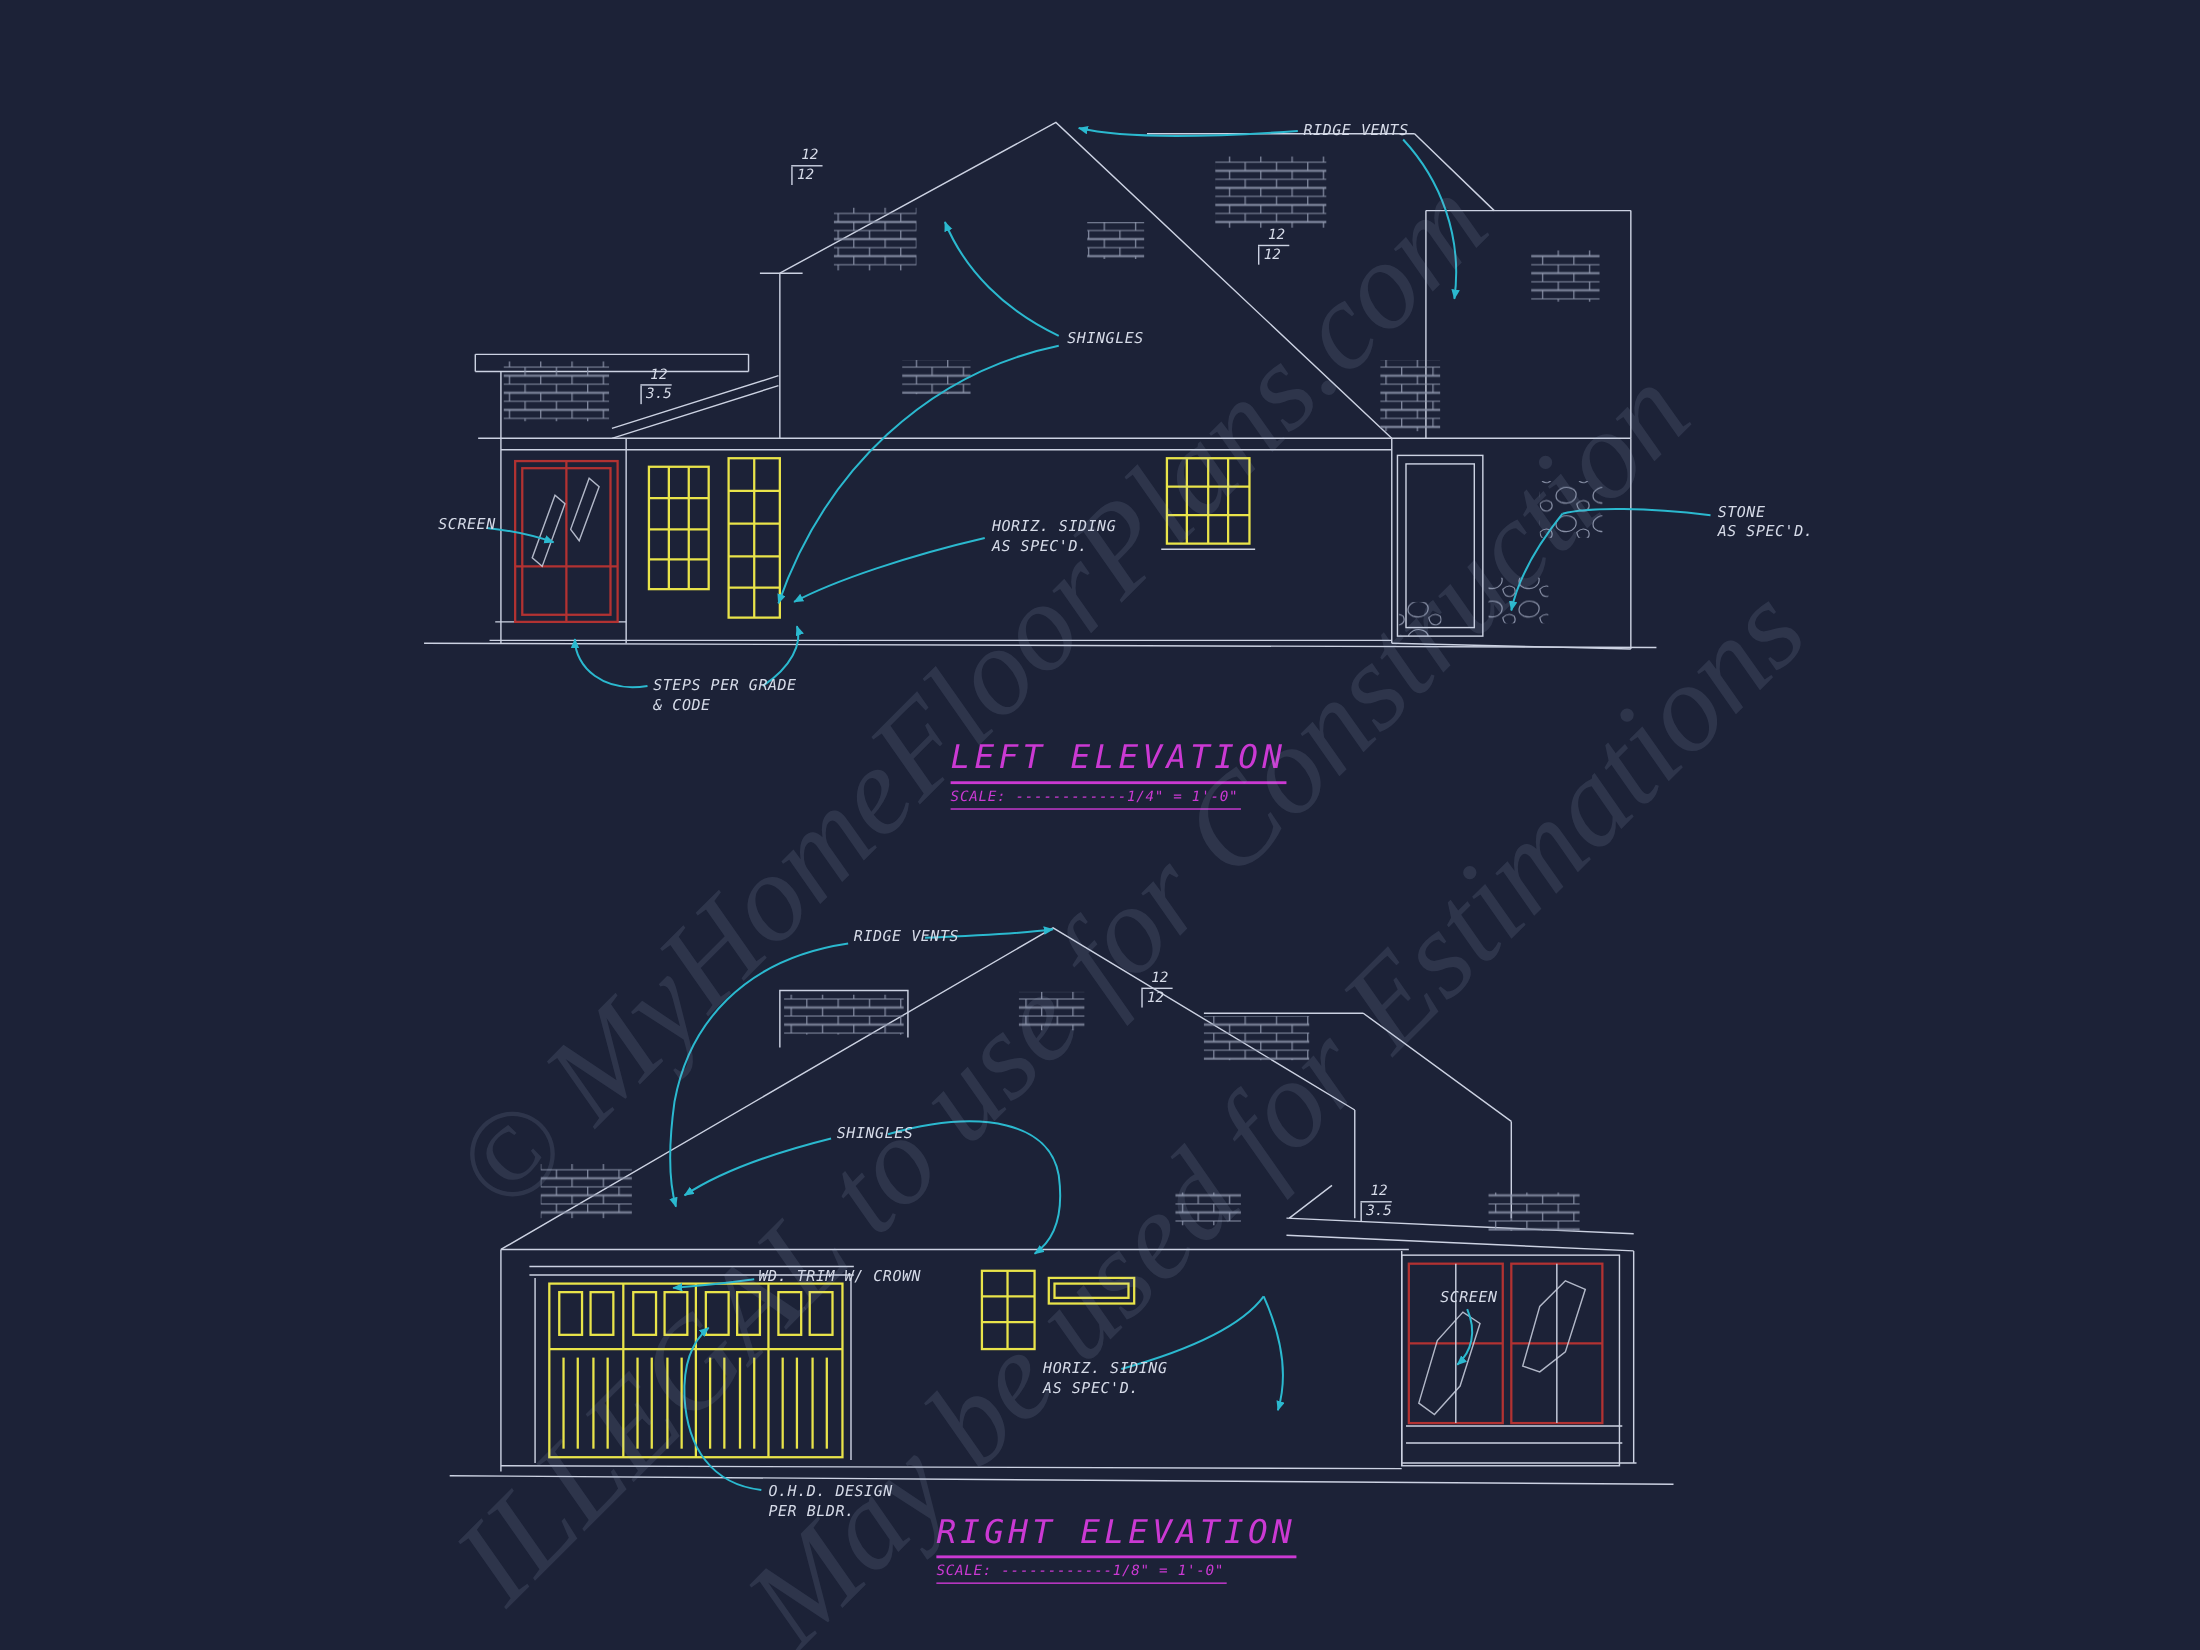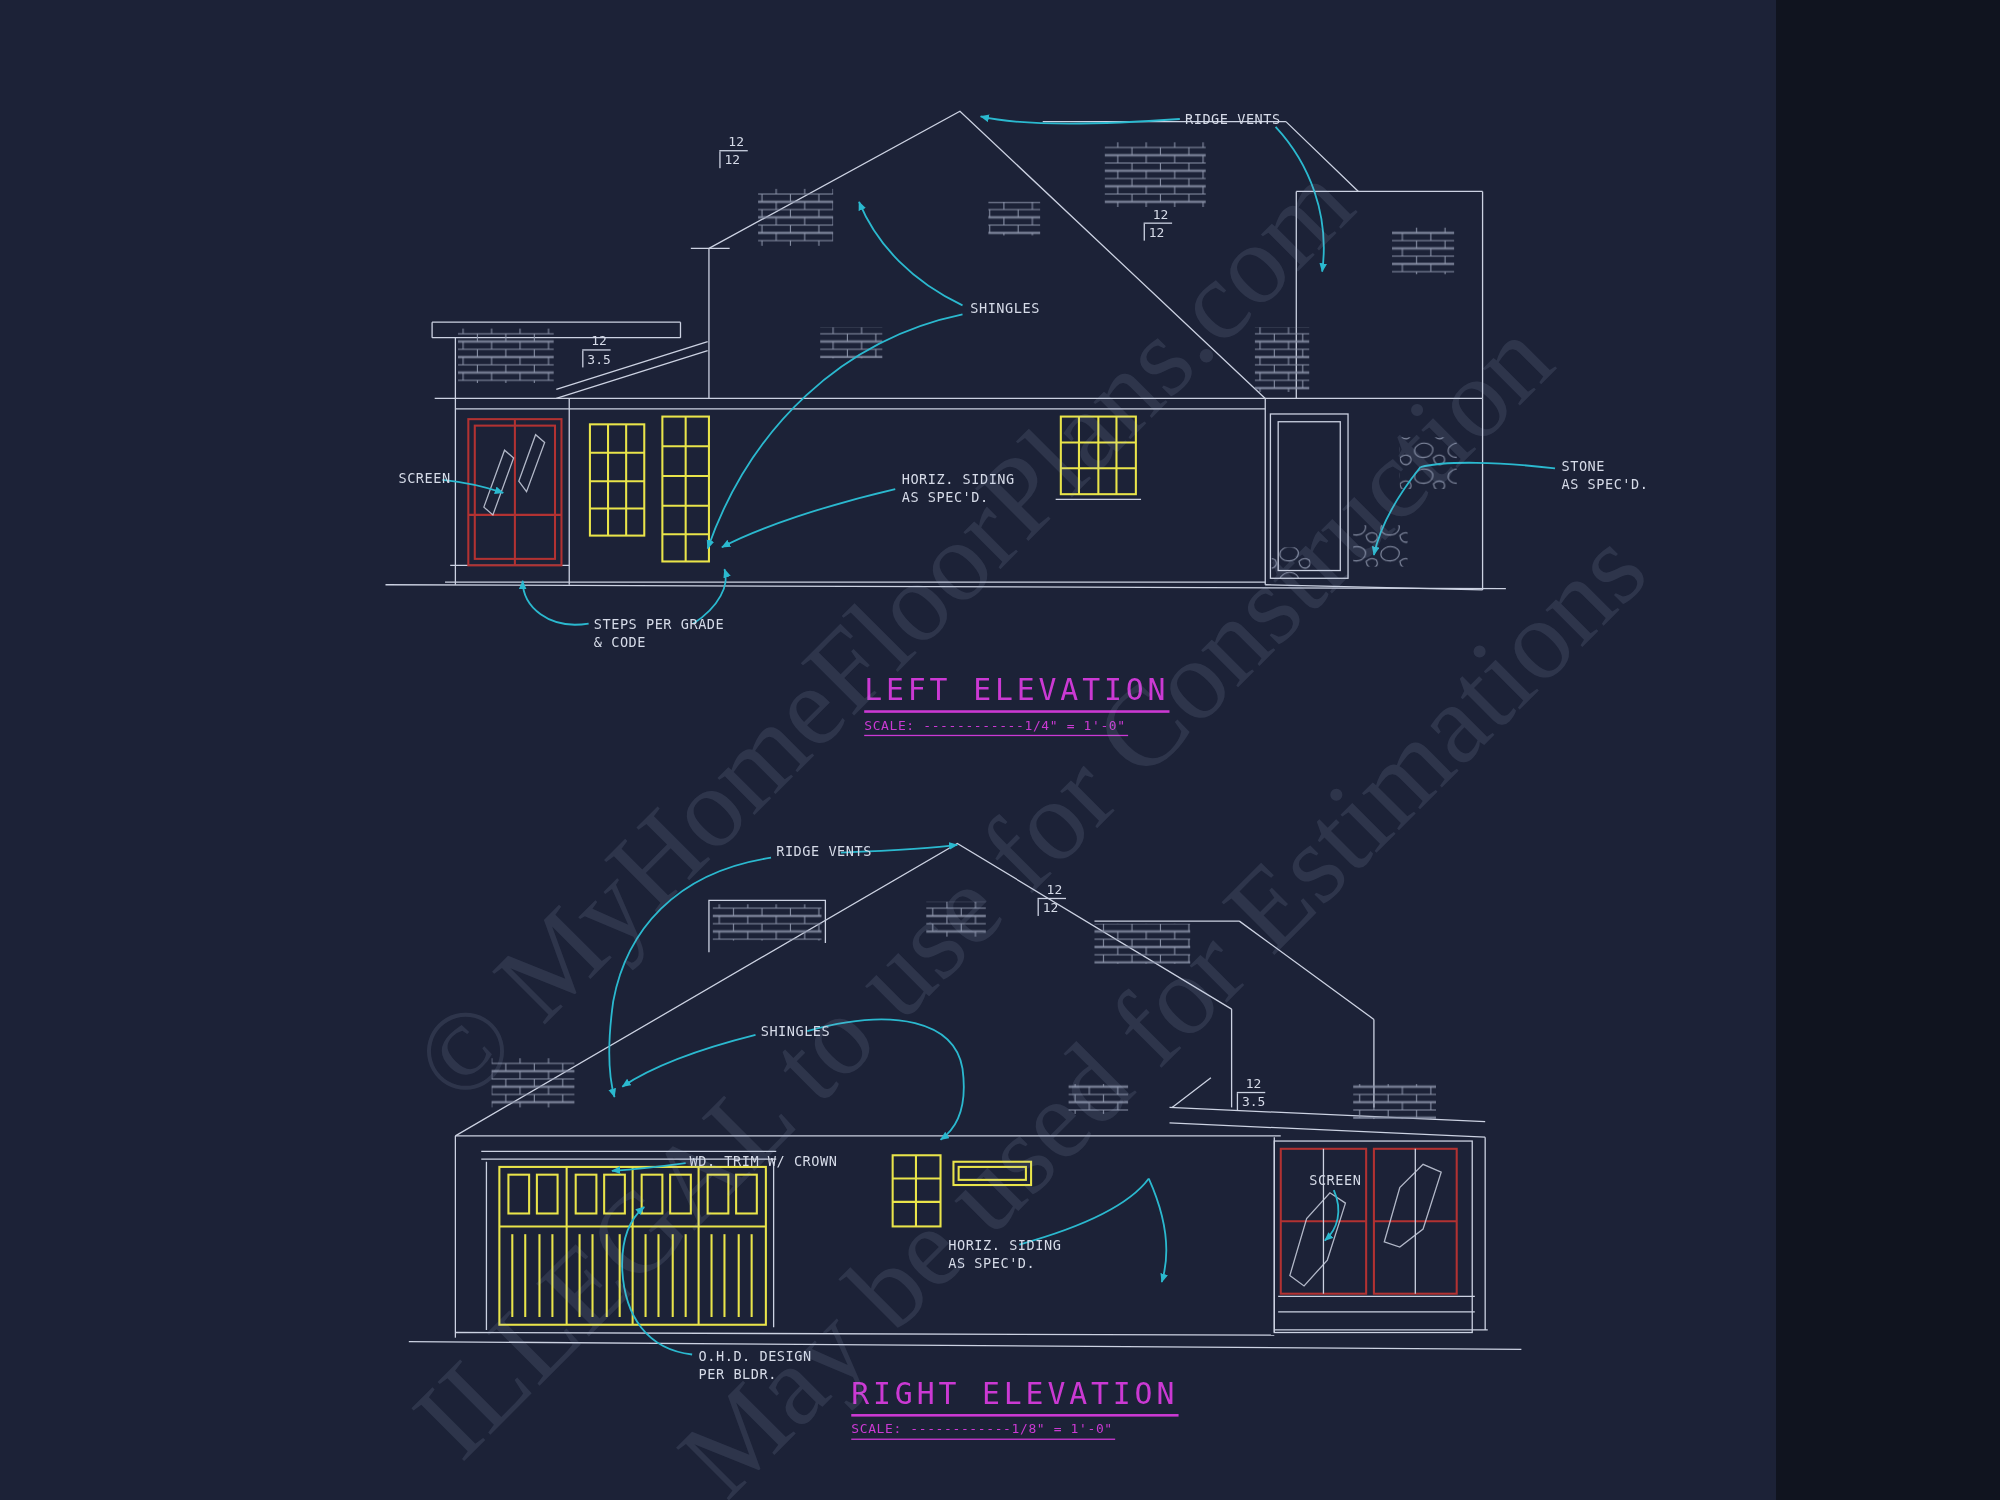--- a/index.html
+++ b/index.html
@@ -1,20 +1,21 @@
 <!DOCTYPE html>
 <html style="--background: #1c2237; --line: #ccd2e2; --line-dim: #8d95ab; --yellow: #e9e44a; --red: #b23232; --cyan: #2bb9cf; --magenta: #cb39d3; --text: #d6dbe8; --blob: #9aa2b6; --watermark: rgba(173,185,214,0.13);"><head>
 <meta charset="utf-8">
 <style>
   * { margin:0; padding:0; box-sizing:border-box; }
   html,body { background:#10141f; }
   .canvas {
-    position:relative; width:1776px; height:1500px;
+    position:relative; width:2000px; height:1500px;
     background:var(--background,#1c2237); overflow:hidden;
     font-family:"DejaVu Sans Mono", monospace;
+    font-style:italic;
   }
   .stage {
     position:absolute; left:0; top:0; width:1546px; height:1160px;
     transform:scale(1.2937); transform-origin:0 0;
   }
   .draw { position:absolute; left:0; top:0; z-index:2; }
   .draw path, .draw line, .draw rect, .draw polyline, .draw polygon {
     fill:none; stroke:var(--line,#ccd2e2); stroke-width:1;
   }
   .draw rect.tex-brick { fill:url(#brick); stroke:none; }

